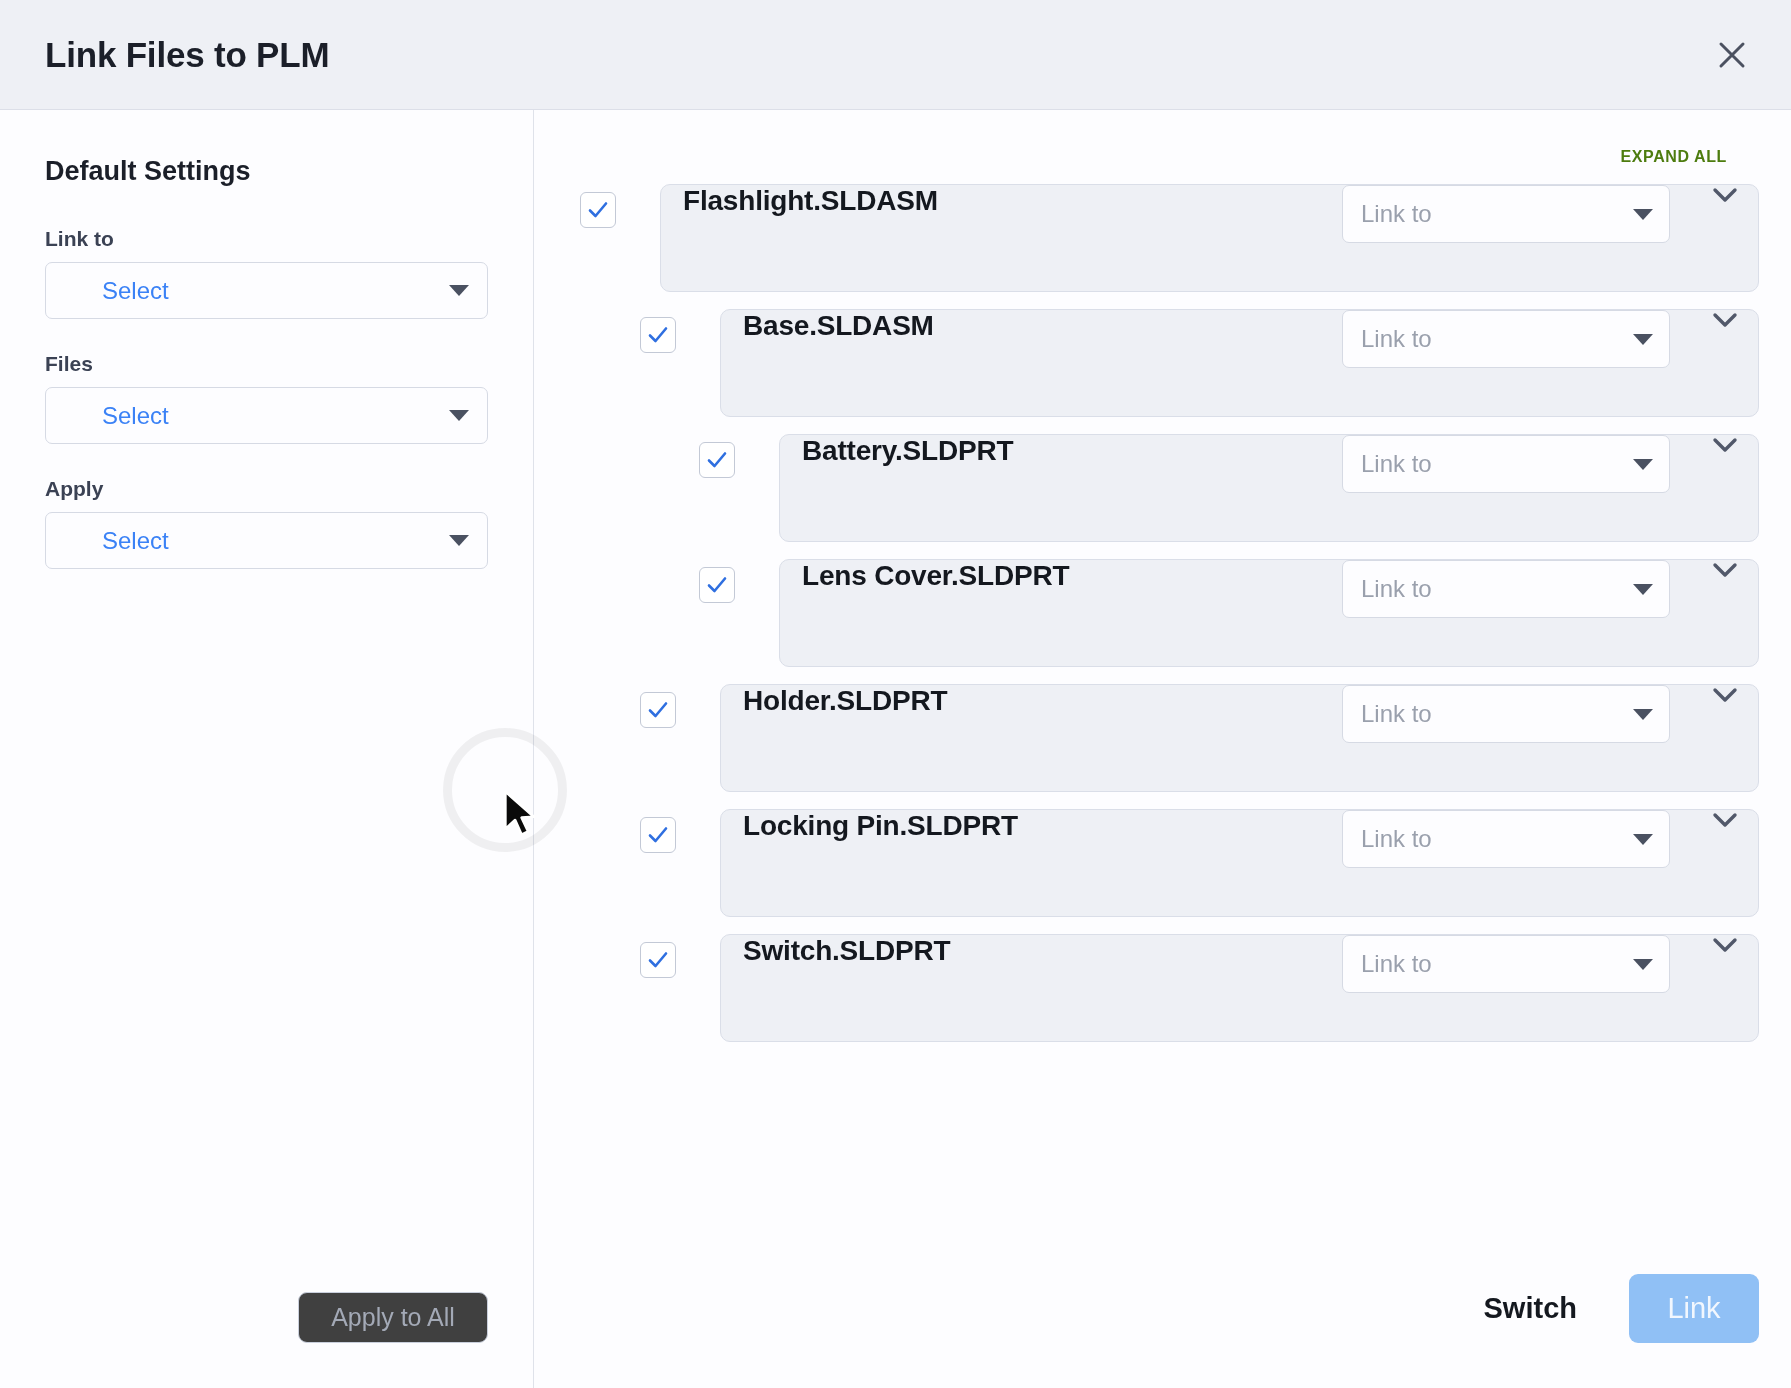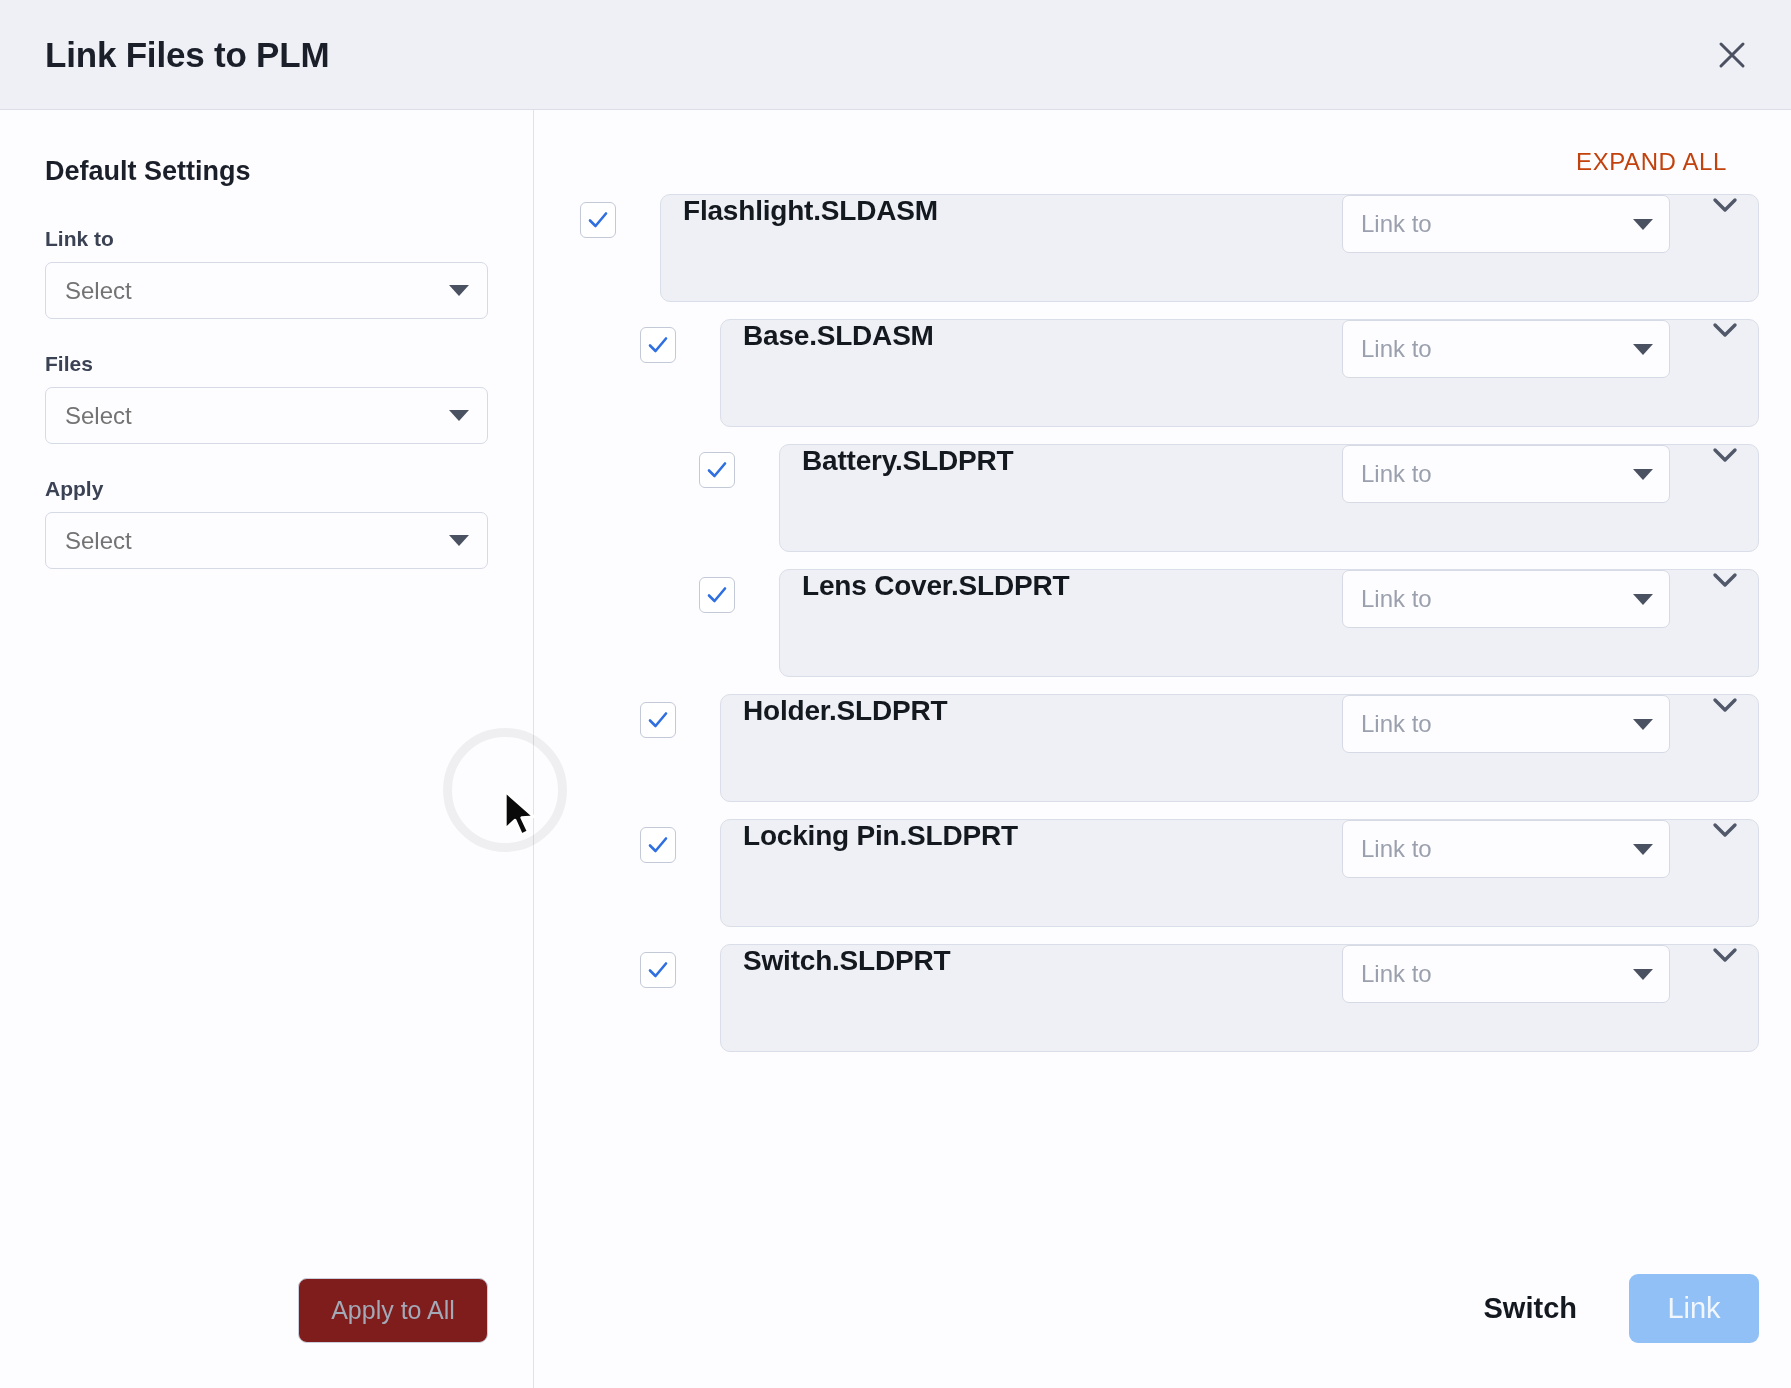--- a/index.html
+++ b/index.html
@@ -63,55 +63,55 @@
     height: 57px;
     border: 1px solid #d6dae4;
     border-radius: 7px;
     background: #fdfdff;
     display: flex; align-items: center;
     padding: 0 18px 0 19px;
     margin-bottom: 33px;
     cursor: pointer;
   }
   .select-value {
-    flex: 1; font-size: 24px; color: #737373;
+    flex: 1; font-size: 24px; color: #3b82f6; margin-left: 37px;
   }
   .caret-down {
     width: 0; height: 0;
     border-left: 10px solid transparent;
     border-right: 10px solid transparent;
     border-top: 11px solid #4a5161;
   }
   .apply-wrap {
     position: absolute;
     left: 45px; right: 45px; bottom: 45px;
     display: flex; justify-content: flex-end;
   }
   .apply-btn {
-    min-width: 190px; height: 65px;
+    min-width: 190px; height: 51px;
     border: 1px solid #c9cfdc;
     border-radius: 9px;
-    background: #7f1d1d;
+    background: #404040;
     color: #a3a9b6;
     font-size: 25px; font-weight: normal;
     display: flex; align-items: center; justify-content: center;
     cursor: default;
   }
 
   
   .main {
     flex: 1; position: relative; display: flex; flex-direction: column;
     min-width: 0; padding: 0 32px 0 0;
   }
   .main-top {
     display: flex; justify-content: flex-end;
     padding: 38px 32px 0 0;
   }
   .expand-all {
-    font-size: 24px; font-weight: normal; color: #c2410c;
+    font-size: 16px; font-weight: bold; color: #4d7c0f;
     letter-spacing: 0.6px;
     cursor: pointer;
   }
   .tree {
     flex: 1; padding: 18px 0 0 0; overflow: hidden;
   }
 
   .tree-row {
     display: flex; align-items: flex-start;
     margin-bottom: 17px;

